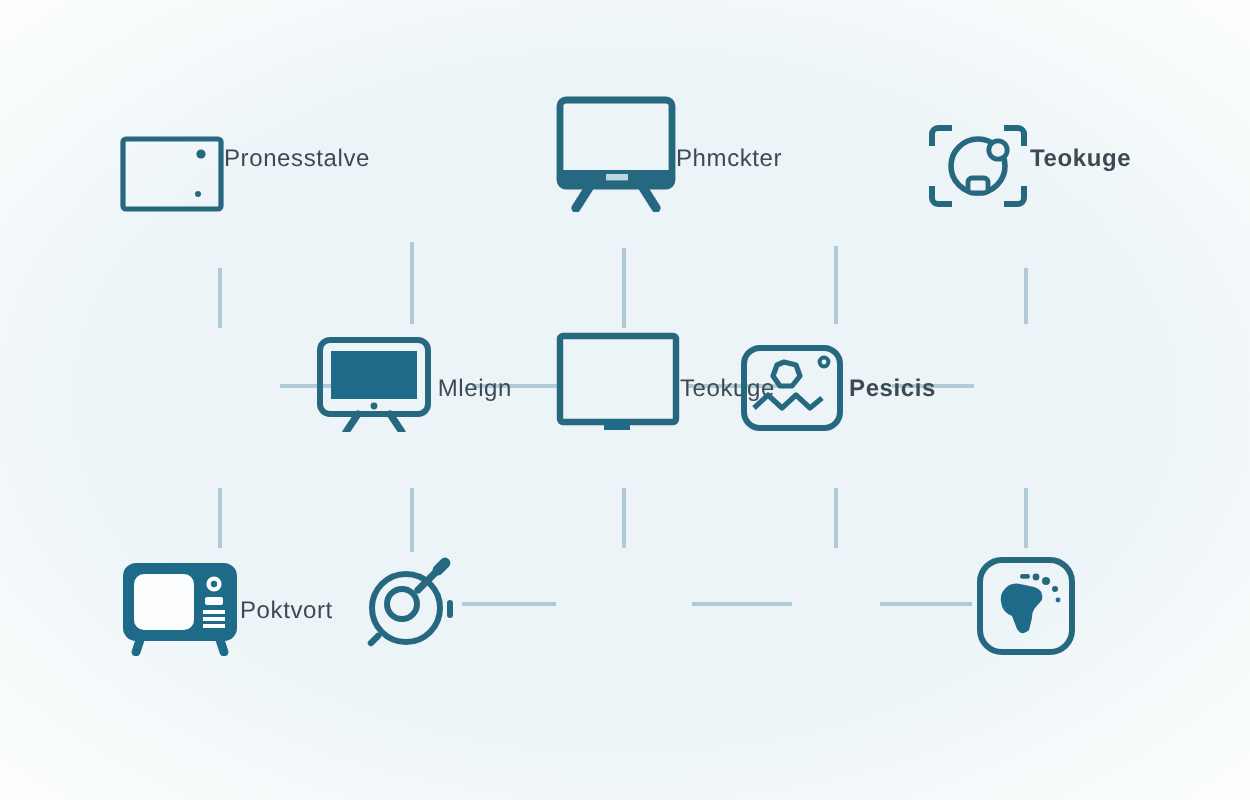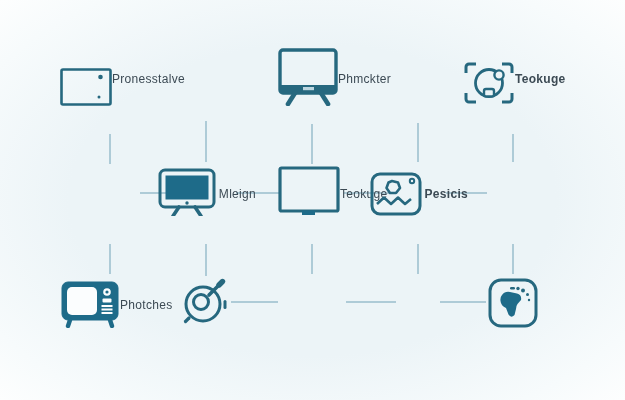--- a/index.html
+++ b/index.html
@@ -146,21 +146,21 @@
         <circle cx="47" cy="12" r="3.8" fill="#fbfdfe"></circle>
         <circle cx="47" cy="12" r="1.6" fill="#1e6b89"></circle>
         <rect x="42.5" y="18.5" width="9" height="4" rx="1" fill="#fbfdfe"></rect>
         <rect x="41.5" y="25" width="11" height="2" fill="#fbfdfe"></rect>
         <rect x="41.5" y="28.5" width="11" height="2" fill="#fbfdfe"></rect>
         <rect x="41.5" y="32" width="11" height="2" fill="#fbfdfe"></rect>
         <path d="M10 40 l-2 6" stroke="#1e6b89" stroke-width="4.4" stroke-linecap="round"></path>
         <path d="M50 40 l2 6" stroke="#1e6b89" stroke-width="4.4" stroke-linecap="round"></path>
       </svg>
     </div>
-    <div class="label">Photches</div>
+    <div class="label">Poktvort</div>
   </div>
 
   <div class="node r3 c2">
     <div class="icon-area">
       <svg width="50" height="52" viewBox="0 0 50 52">
         <circle cx="22" cy="28" r="17" fill="none" stroke="#26687f" stroke-width="3"></circle>
         <circle cx="20" cy="26" r="7.5" fill="none" stroke="#26687f" stroke-width="3"></circle>
         <path d="M40 7 L28 19" stroke="#26687f" stroke-width="3.6" stroke-linecap="round"></path>
         <path d="M41.5 5.5 l-3.5 3.5" stroke="#26687f" stroke-width="5.4" stroke-linecap="round"></path>
         <path d="M8 42 L4.5 45.5" stroke="#26687f" stroke-width="3.2" stroke-linecap="round"></path>

